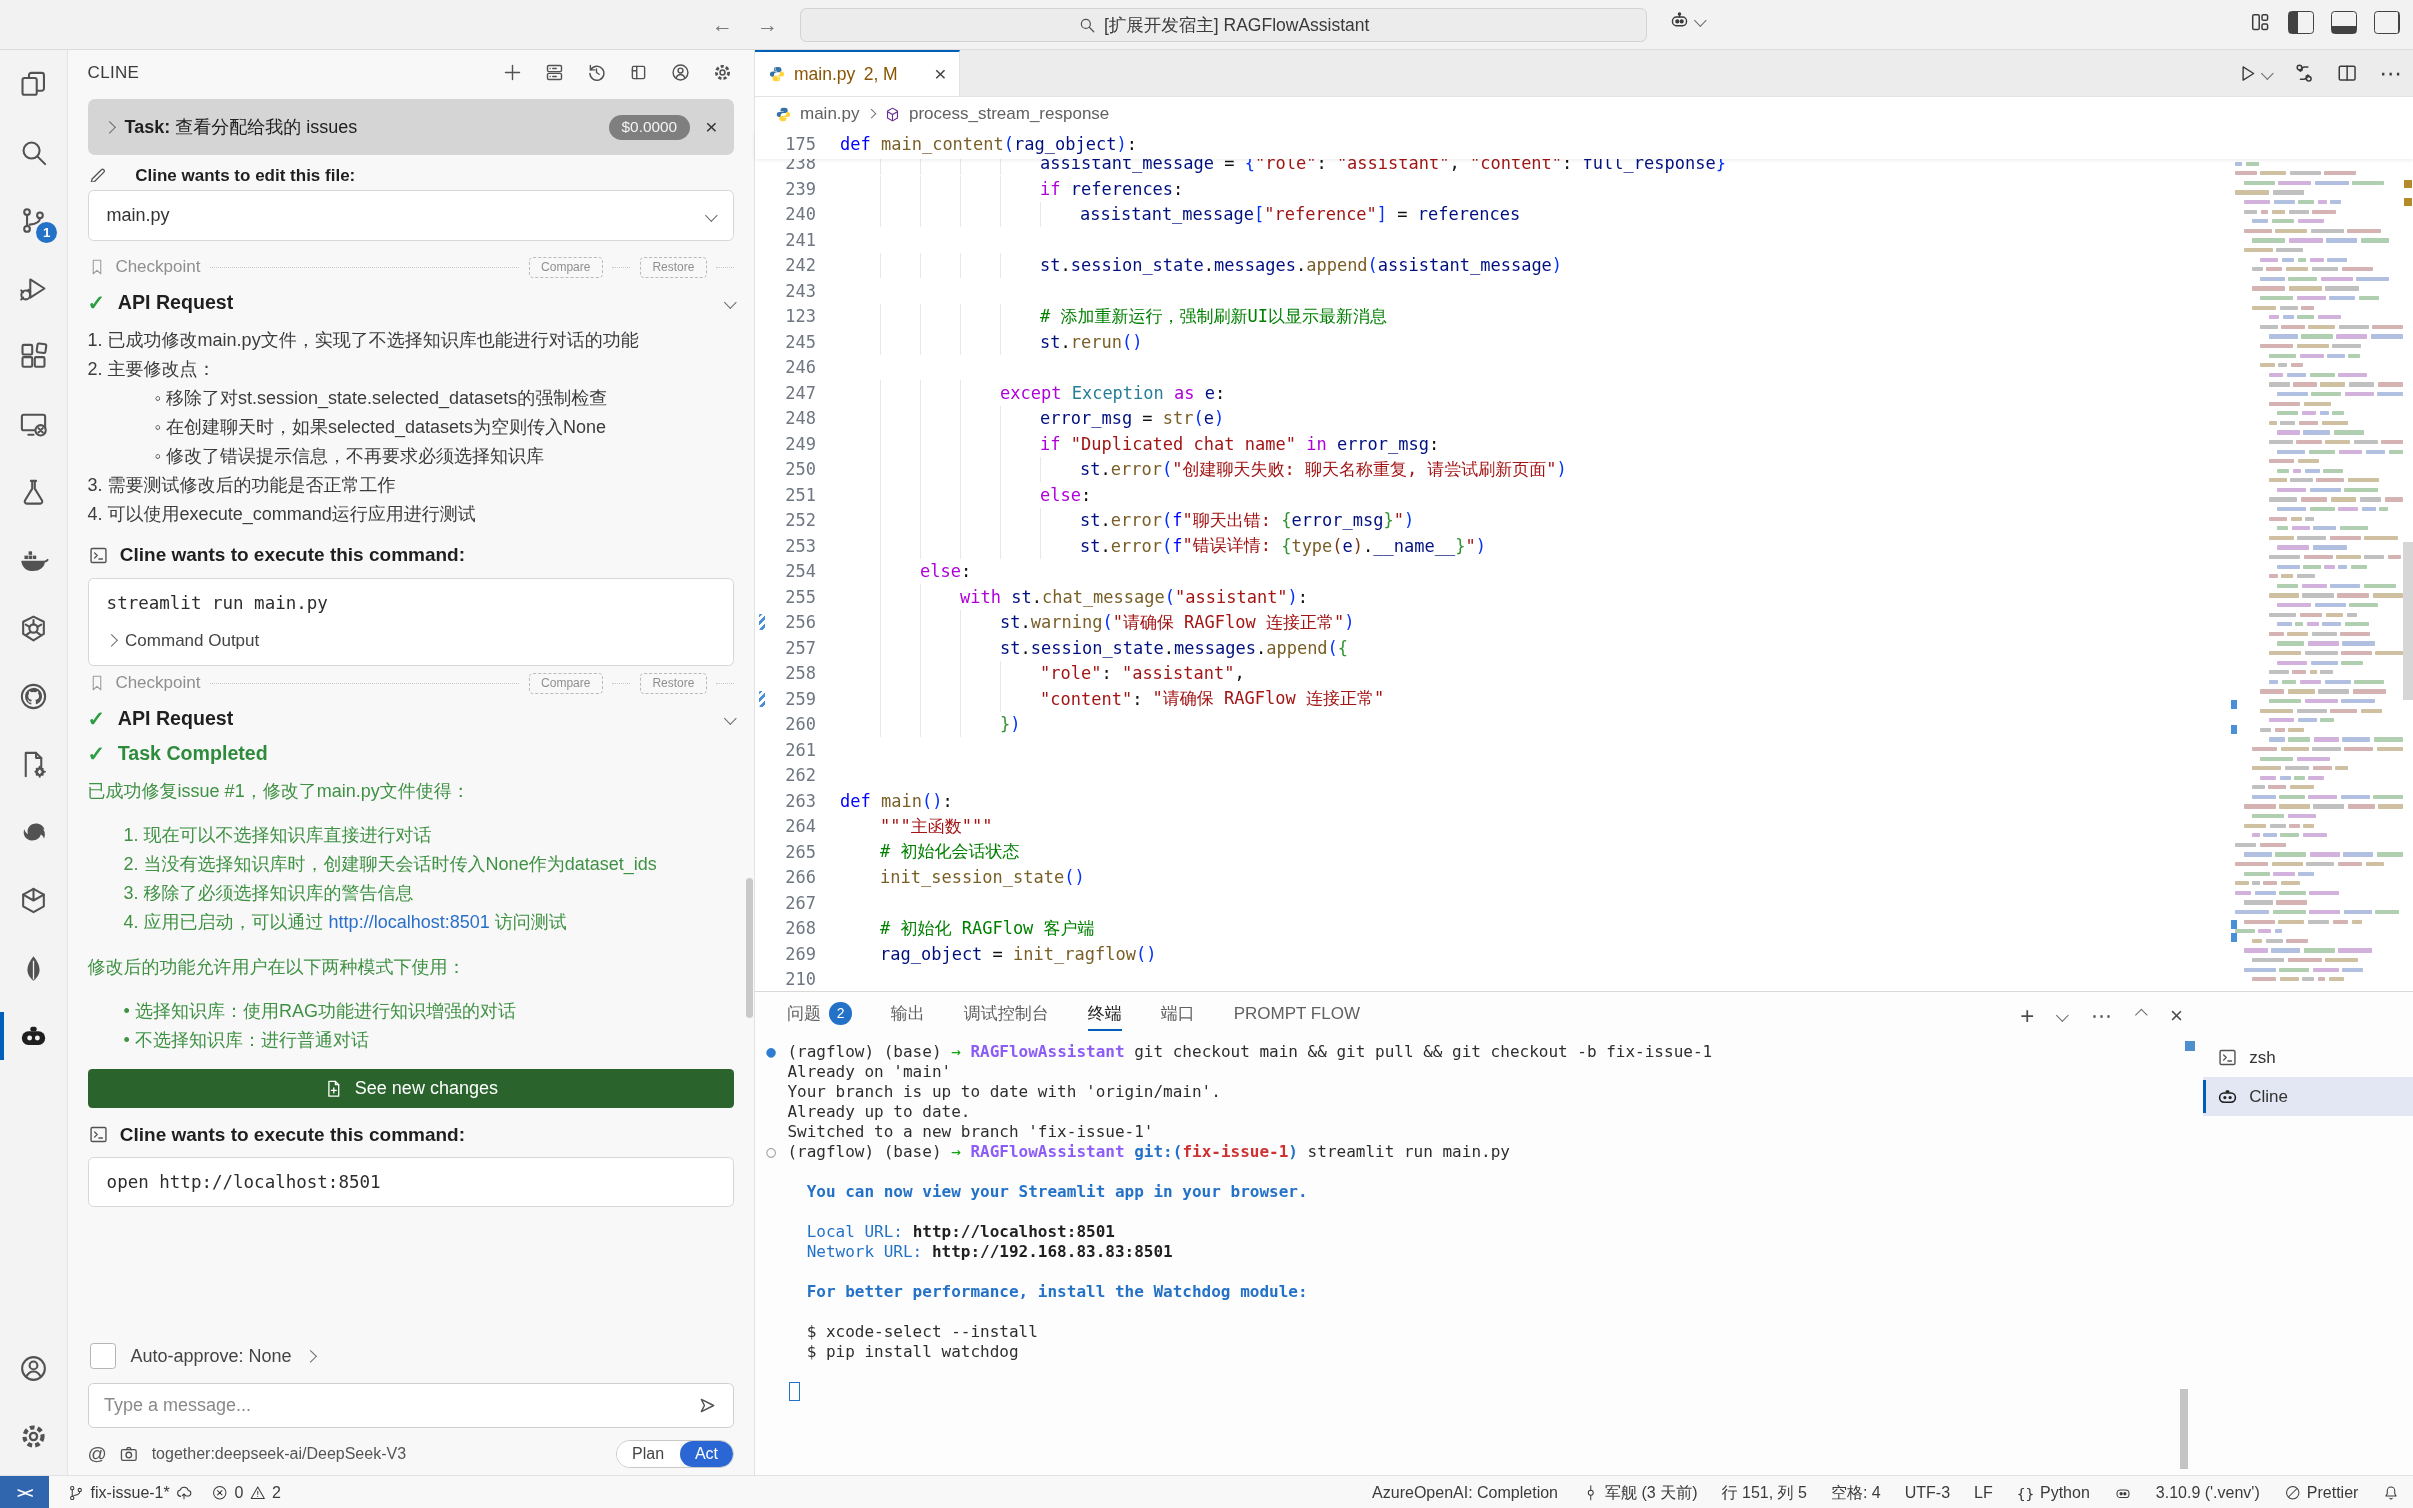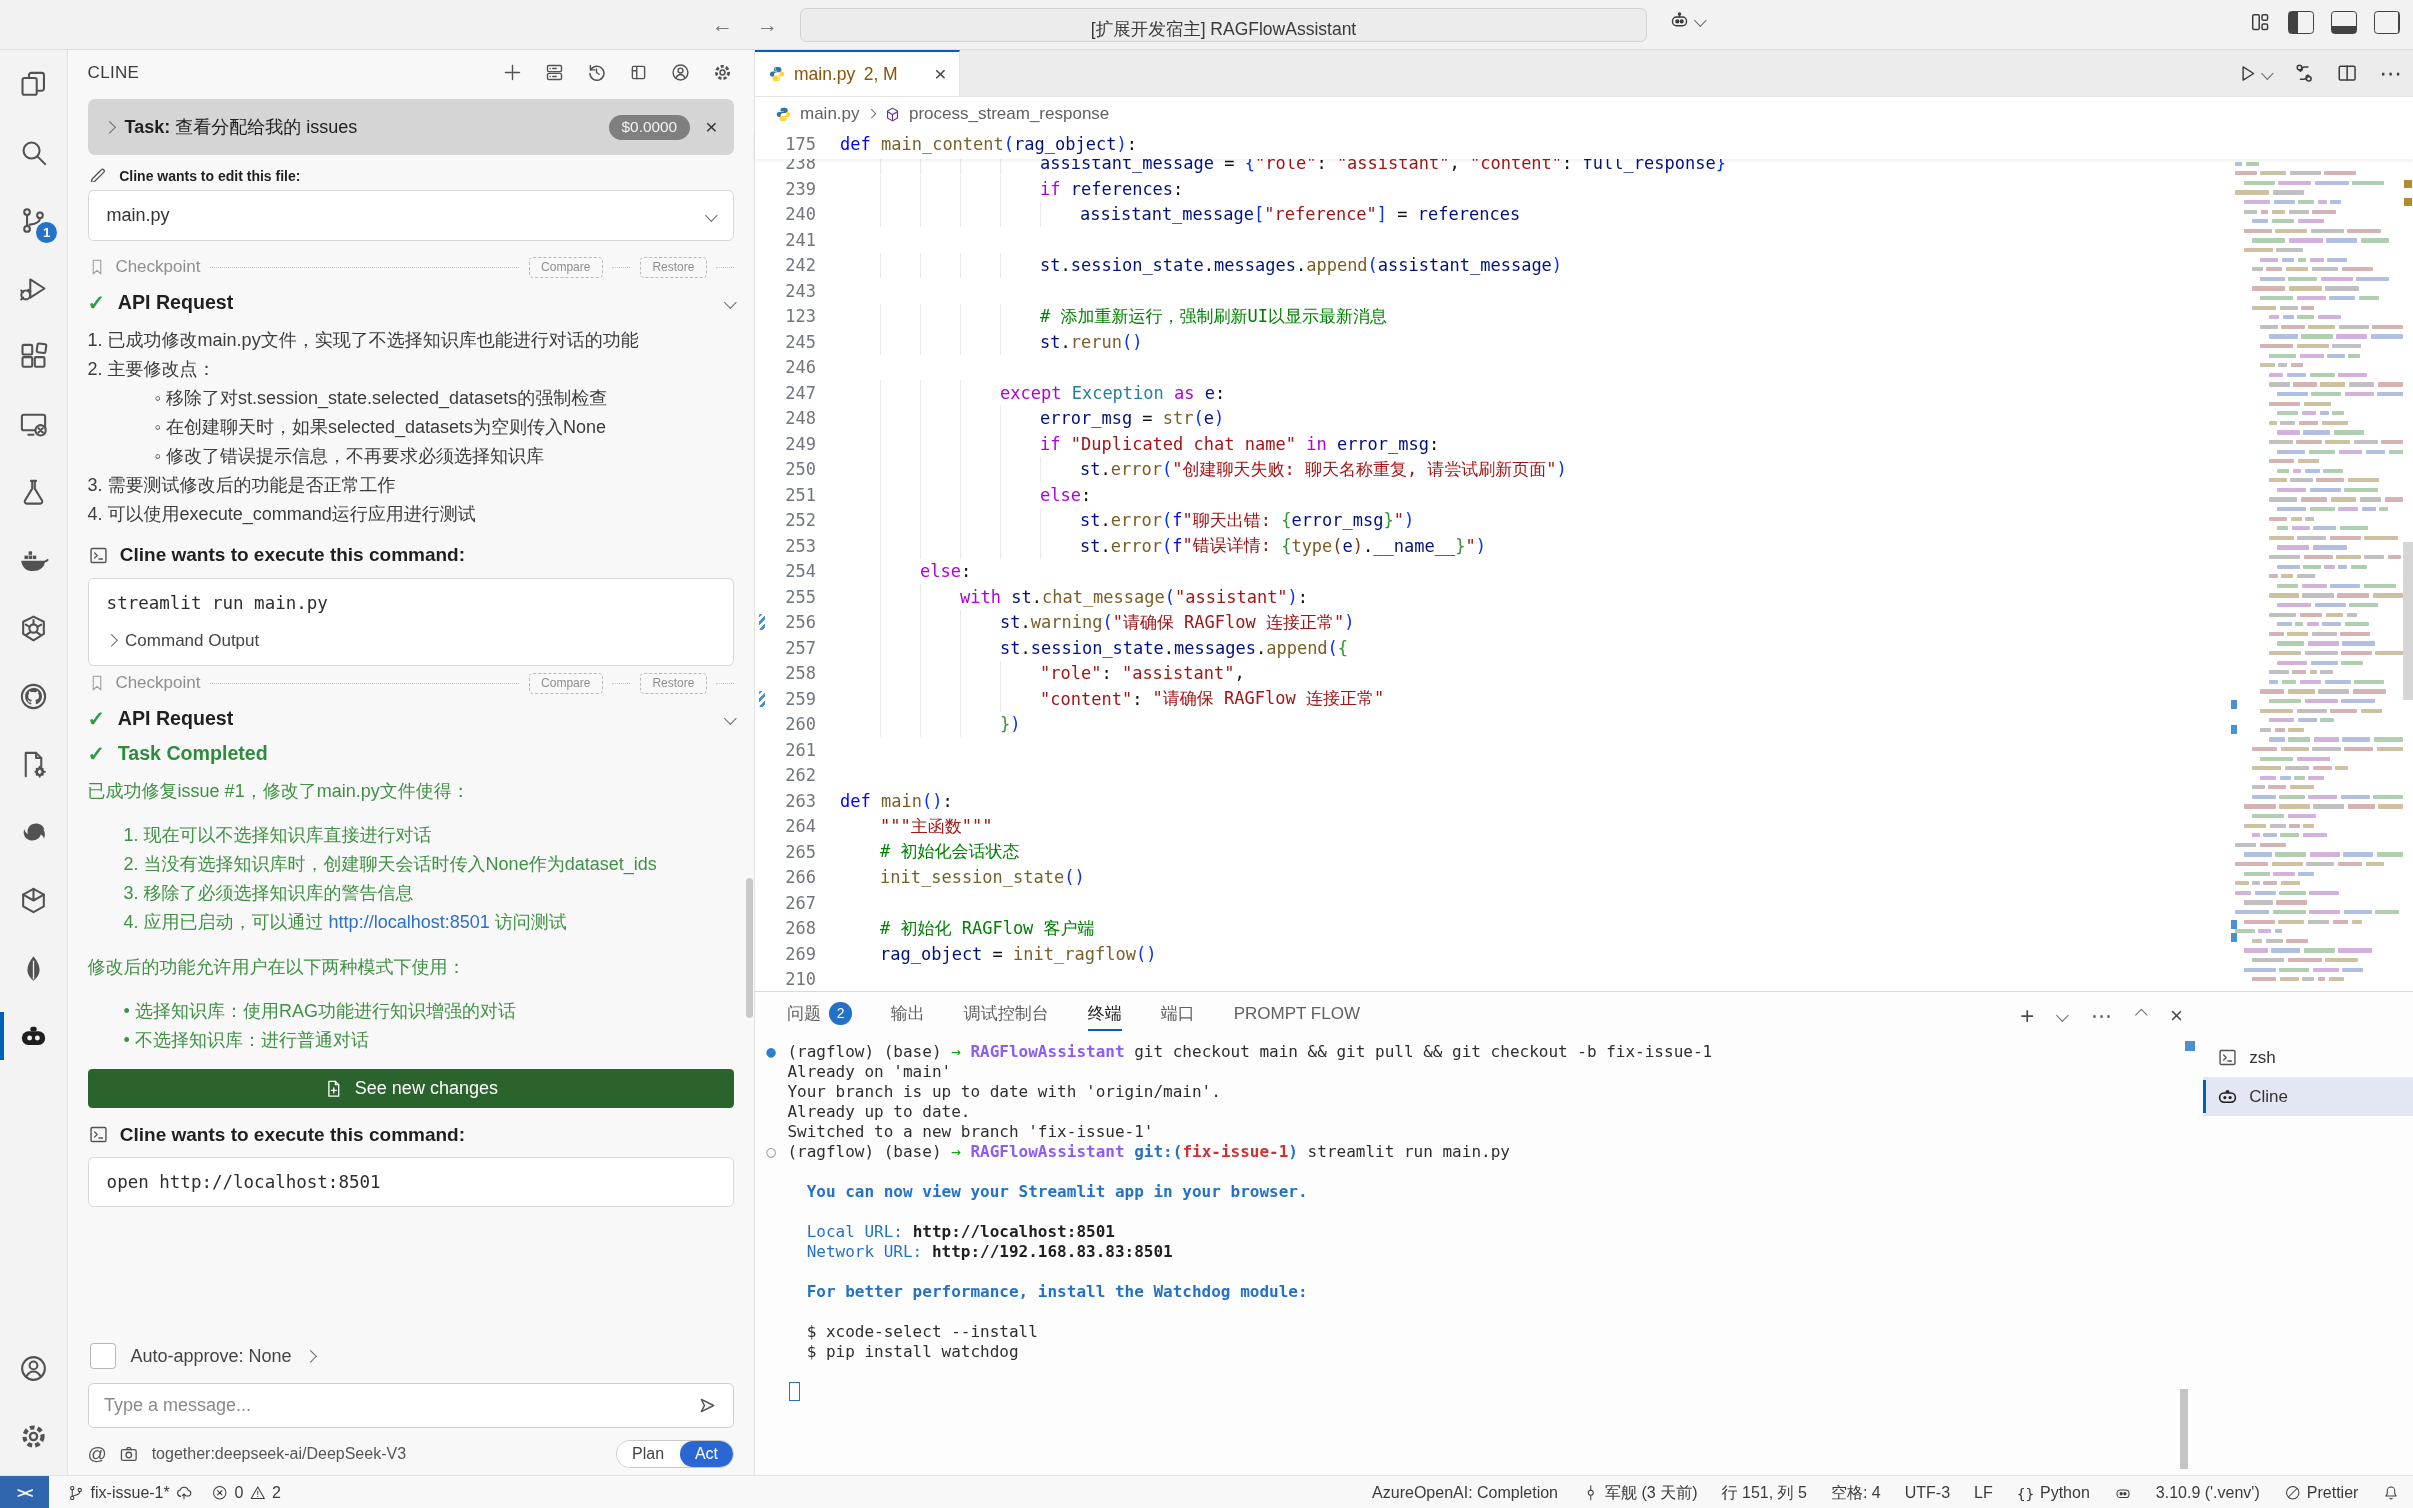--- a/index.html
+++ b/index.html
@@ -6,21 +6,21 @@
   body{width:2413px;height:1508px;overflow:hidden;background:#ffffff;
        font-family:"Liberation Sans",sans-serif;color:#3b3b3b;
        -webkit-font-smoothing:antialiased;position:relative;}
   .mono{font-family:"DejaVu Sans Mono",monospace;}
 
   
   .titlebar{height:49px;background:#f3f2f2;border-bottom:0.7px solid #dcdcdc;display:flex;align-items:center;position:relative;}
   .nav-arrows{position:absolute;left:712px;display:flex;gap:24px;color:#7b7b7b;font-size:21px;}
   .searchbox{position:absolute;left:800px;top:7.7px;width:845px;height:32px;background:#ececec;
              border:0.7px solid #d2d2d2;border-radius:6.3px;display:flex;align-items:center;justify-content:center;
-             gap:8.4px;color:#3a3a3a;font-size:17.5px;flex-direction:column;}
+             gap:8.4px;color:#3a3a3a;font-size:17.5px;}
   .tb-robot{position:absolute;left:1669px;top:9.8px;display:flex;align-items:center;gap:5.6px;}
   .layout-icons{position:absolute;right:12.6px;top:11.2px;display:flex;gap:17px;}
   .lic{width:24px;height:21px;border:1.7px solid #424242;border-radius:3.5px;position:relative;}
   .lic.left::before{content:"";position:absolute;left:0;top:0;bottom:0;width:8.4px;background:#424242;}
   .lic.bottom::before{content:"";position:absolute;left:0;bottom:0;right:0;height:7px;background:#424242;}
   .lic.right::before{content:"";position:absolute;right:0;top:0;bottom:0;width:1.7px;background:#424242;}
   .chev{display:inline-block;width:7.7px;height:7.7px;border-right:1.7px solid #6a6a6a;border-bottom:1.7px solid #6a6a6a;}
   .chev.down{transform:rotate(45deg);}
   .chev.right{transform:rotate(-45deg);}
   .chev.up{transform:rotate(-135deg);}
@@ -44,21 +44,21 @@
   .sb-actions{margin-left:auto;display:flex;gap:18px;align-items:center;}
   .sb-actions .abtn{width:24px;height:24px;display:flex;align-items:center;justify-content:center;cursor:pointer;}
   .task-card{margin:4.2px 19.6px 7px 19.6px;background:#d6d5d5;border-radius:7px;height:56px;display:flex;align-items:center;
              padding:0 17px;gap:11.2px;flex:none;}
   .task-card .ttl{font-size:18px;color:#1f1f1f;}
   .task-card b{font-weight:700;}
   .cost-badge{margin-left:auto;background:#7f7f7f;color:#f3f3f3;font-size:15.4px;border-radius:12.6px;padding:3.5px 12.6px;}
   .task-x{font-size:21px;color:#333;margin-left:4.2px;}
   .sb-scroll{flex:1;overflow:hidden;padding:0 19.6px;position:relative;}
   .edit-clip{height:19.6px;overflow:hidden;position:relative;margin-bottom:8.4px;}
-  .edit-clip .inner{position:absolute;bottom:-4.2px;display:flex;gap:12px;align-items:center;font-weight:700;font-size:14px;color:#1f1f1f;}
+  .edit-clip .inner{position:absolute;bottom:-4.2px;display:flex;gap:28px;align-items:center;font-weight:700;font-size:17px;color:#1f1f1f;}
   .file-dd{height:49px;background:#fff;border:0.7px solid #d7d7d7;border-radius:5.6px;display:flex;align-items:center;
            padding:0 18px;font-size:18px;color:#333;margin-bottom:15.4px;}
   .file-dd .chev{margin-left:auto;}
   .chk-row{display:flex;align-items:center;gap:9.8px;color:#8f8f8f;font-size:17px;margin:7px 0 12.6px 0;}
   .chk-fill{flex:1;border-top:1.4px dotted #c6c6c6;height:0;}
   .chk-dash{width:18px;border-top:1.4px dotted #c6c6c6;}
   .chk-btn{border:1.4px dashed #b9b9b9;border-radius:4.2px;padding:2.8px 11.2px;color:#8f8f8f;font-size:12px;cursor:pointer;}
   .sect-row{display:flex;align-items:center;gap:12.6px;margin:11.2px 0;}
   .sect-row .check{color:#2e9e44;font-size:21px;font-weight:700;}
   .sect-row .lbl{font-size:19.6px;font-weight:700;color:#1f1f1f;}

